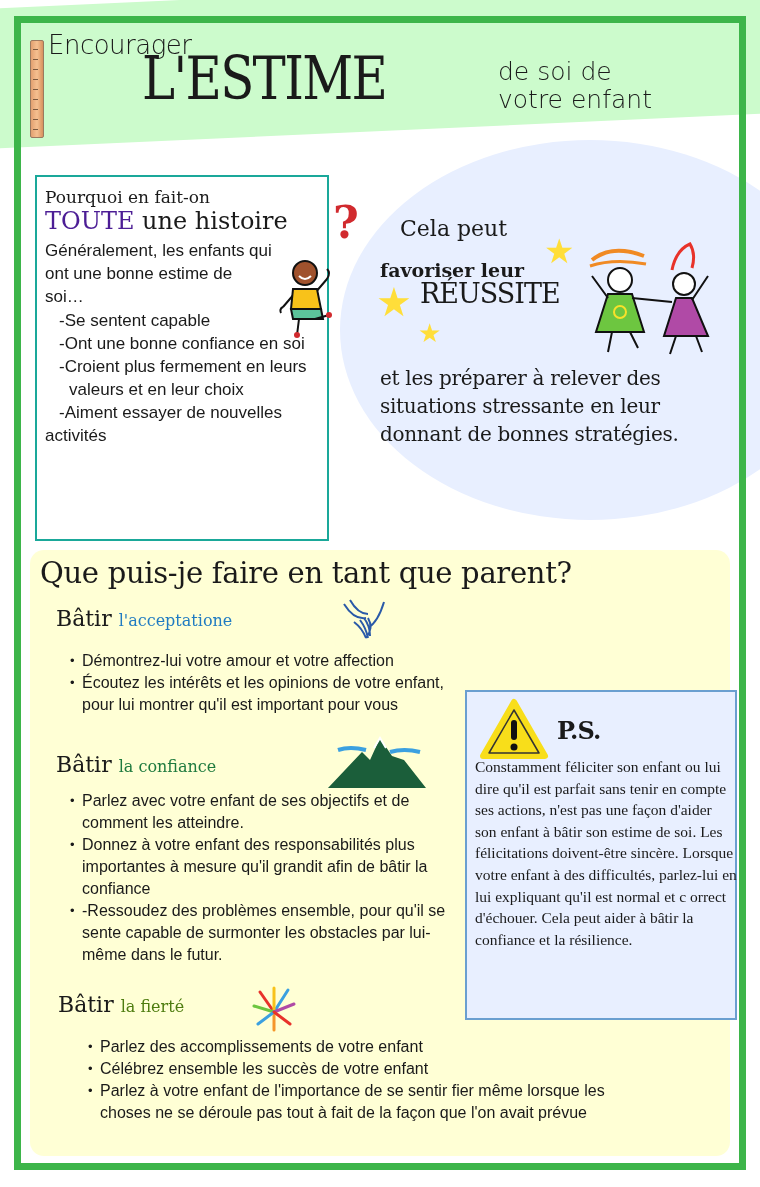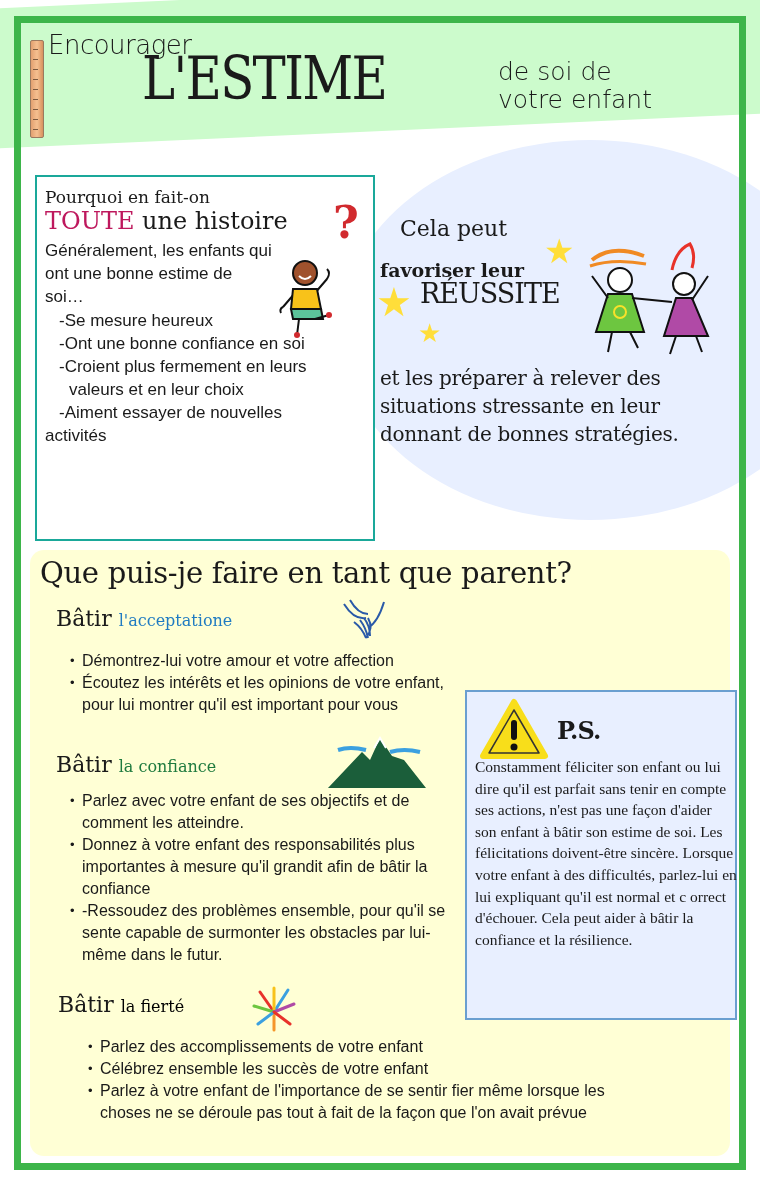--- a/index.html
+++ b/index.html
@@ -35,26 +35,26 @@
       font-size: 60px; letter-spacing: -2px; transform: scaleX(0.83); transform-origin: 0 0;
       line-height: 1;
     }
     .h-sub {
       position: absolute; left: 498px; top: 58px; font-family: "DejaVu Sans", sans-serif;
       font-size: 25px; line-height: 28px; font-weight: 300;
     }
 
     
     .why {
-      position: absolute; left: 35px; top: 175px; width: 340px; height: 366px;
+      position: absolute; left: 35px; top: 175px; width: 294px; height: 366px;
       background: #fff; border: 2px solid #1aa89a; padding: 8px 0 0 8px;
     }
     .why-t1 { font-family: "DejaVu Serif", serif; font-size: 17px; margin-top: 2px; }
     .why-t2 { font-family: "DejaVu Serif", serif; font-size: 24px; line-height: 28px; }
-    .why-t2 .red { color: #be185d; }
+    .why-t2 .red { color: #4c1d95; }
     .qmark { position: absolute; left: 296px; top: 20px; color: #d12a2e; font-family: "DejaVu Serif", serif; font-size: 44px; font-weight: bold; }
     .why-intro { font-size: 17px; line-height: 23px; margin-top: 4px; width: 230px; }
     .why-list { list-style: none; margin-top: 1px; }
     .why-list li { font-size: 17px; line-height: 23px; padding-left: 14px; }
     .why-list li.wrap { padding-left: 14px; }
     .why-list li .cont { display: block; padding-left: 10px; }
     .why-list li.last { padding-left: 14px; }
     .why-list li.last .cont { padding-left: 0; margin-left: -14px; }
     .kid1 { position: absolute; left: 238px; top: 72px; width: 60px; height: 90px; }
 
@@ -70,21 +70,21 @@
     
     .yellow {
       position: absolute; left: 30px; top: 550px; width: 700px; height: 606px;
       background: #ffffd5; border-radius: 14px;
     }
     .q-title { position: absolute; left: 40px; top: 556px; font-family: "DejaVu Serif", serif; font-size: 29px; letter-spacing: -0.3px; }
     .sec-h { position: absolute; font-family: "DejaVu Serif", serif; font-size: 22px; white-space: nowrap; }
     .sec-h .hl { font-size: 16px; }
     .blue { color: #1f7bc2; }
     .green { color: #1e7a3e; }
-    .orange { color: #000000; }
+    .orange { color: #4d7c0f; }
     .bullets { position: absolute; list-style: none; font-size: 16px; line-height: 22px; }
     .bullets li { position: relative; padding-left: 16px; }
     .bullets li::before { content: "•"; position: absolute; left: 4px; font-size: 13px; }
 
     
     .ps {
       position: absolute; left: 465px; top: 690px; width: 272px; height: 330px;
       background: #e8efff; border: 2px solid #6a9fd0; padding: 0 6px;
     }
     .ps-warn { position: absolute; left: 12px; top: 6px; width: 70px; height: 62px; }
@@ -127,21 +127,21 @@
     <circle cx="30" cy="24" r="12" fill="#a0522d" stroke="#111" stroke-width="2"></circle>
     <path d="M24 27 q6 6 12 0" stroke="#fff" stroke-width="2" fill="none"></path>
     <path d="M18 40 L42 40 L46 60 L16 60 Z" fill="#f8c21a" stroke="#111" stroke-width="2"></path>
     <path d="M16 60 L46 60 L48 70 L18 70 Z" fill="#5cc49a" stroke="#111" stroke-width="2"></path>
     <path d="M24 70 L22 86 M40 70 L54 66" stroke="#111" stroke-width="2" fill="none"></path>
     <circle cx="22" cy="86" r="3" fill="#d12a2e"></circle>
       <circle cx="54" cy="66" r="3" fill="#d12a2e"></circle>
   </svg>
   <div class="why-intro">Généralement, les enfants qui ont une bonne estime de soi…</div>
   <ul class="why-list">
-    <li><span>-Se mesure heureux</span></li>
+    <li><span>-Se sentent capable</span></li>
     <li><span>-Ont une bonne confiance en soi</span></li>
     <li class="wrap"><span>-Croient plus fermement en leurs</span><span class="cont">valeurs et en leur choix</span></li>
     <li class="last"><span>-Aiment essayer de nouvelles</span><span class="cont">activités</span></li>
   </ul>
 </div>
 
 <div class="succ">
   <div class="succ-1">Cela peut</div>
   <div class="succ-2">favoriser leur</div>
   <div class="succ-3">RÉUSSITE</div>

